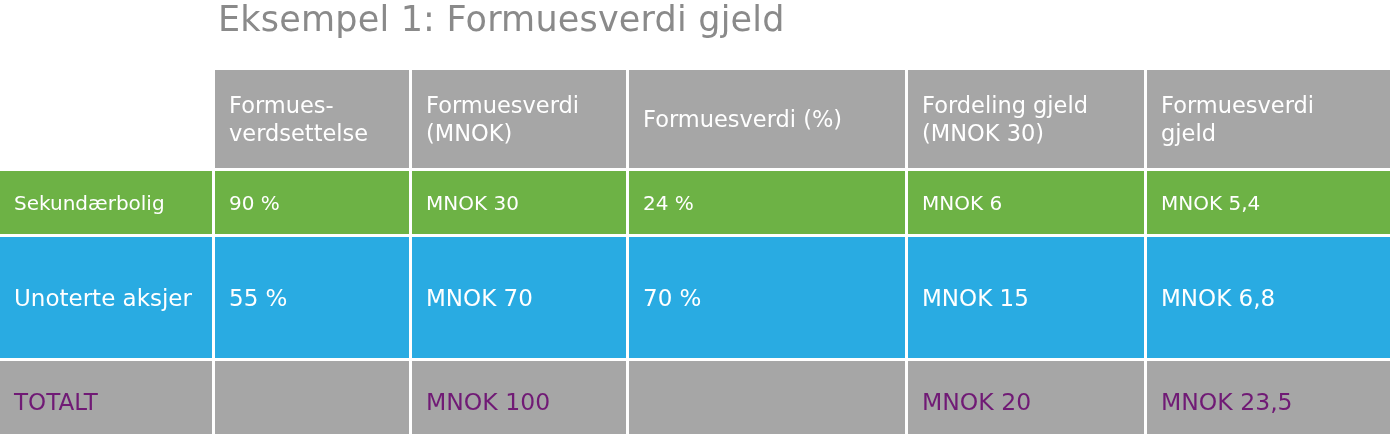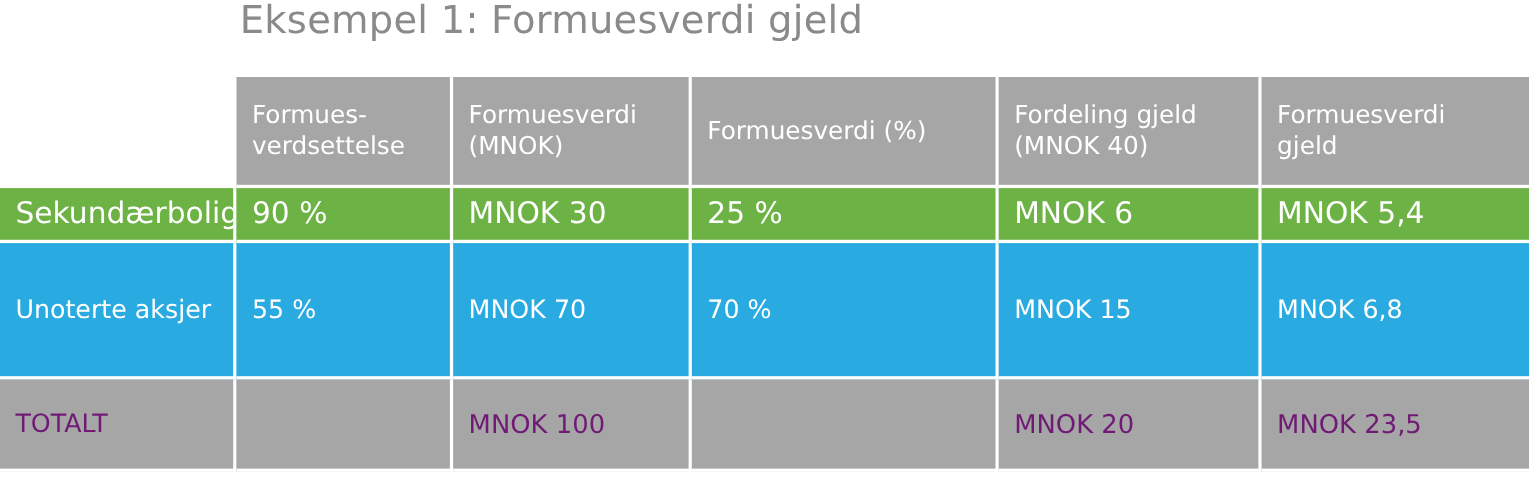--- a/index.html
+++ b/index.html
@@ -81,24 +81,24 @@
     background: transparent;
     border-right-color: transparent;
     border-bottom-color: transparent;
   }
   tr.header-row th.head-single {
     vertical-align: middle;
   }
 
   
   tr.row-green td {
-    height: 50px;
+    height: 66px;
     background: #6db245;
     color: #ffffff;
-    font-size: 27px;
+    font-size: 20px;
   }
   tr.row-blue td {
     height: 124px;
     background: #29abe2;
     color: #ffffff;
     font-size: 23px;
   }
   tr.row-total td {
     height: 84px;
     background: #a6a6a6;
@@ -145,35 +145,35 @@
         </th>
         <th>
           <span>Formuesverdi</span><br>
           <span>(MNOK)</span>
         </th>
         <th class="head-single">
           <span>Formuesverdi (%)</span>
         </th>
         <th>
           <span>Fordeling gjeld</span><br>
-          <span>(MNOK 40)</span>
+          <span>(MNOK 30)</span>
         </th>
         <th>
           <span>Formuesverdi</span><br>
           <span>gjeld</span>
         </th>
       </tr>
     </thead>
 
     <tbody>
       <tr class="row-green">
         <td class="cell-label">Sekundærbolig</td>
         <td class="cell-center">90 %</td>
         <td>MNOK 30</td>
-        <td>25 %</td>
+        <td>24 %</td>
         <td>MNOK 6</td>
         <td>MNOK 5,4</td>
       </tr>
 
       <tr class="row-blue">
         <td class="cell-label">Unoterte aksjer</td>
         <td class="cell-center">55 %</td>
         <td>MNOK 70</td>
         <td>70 %</td>
         <td>MNOK 15</td>

